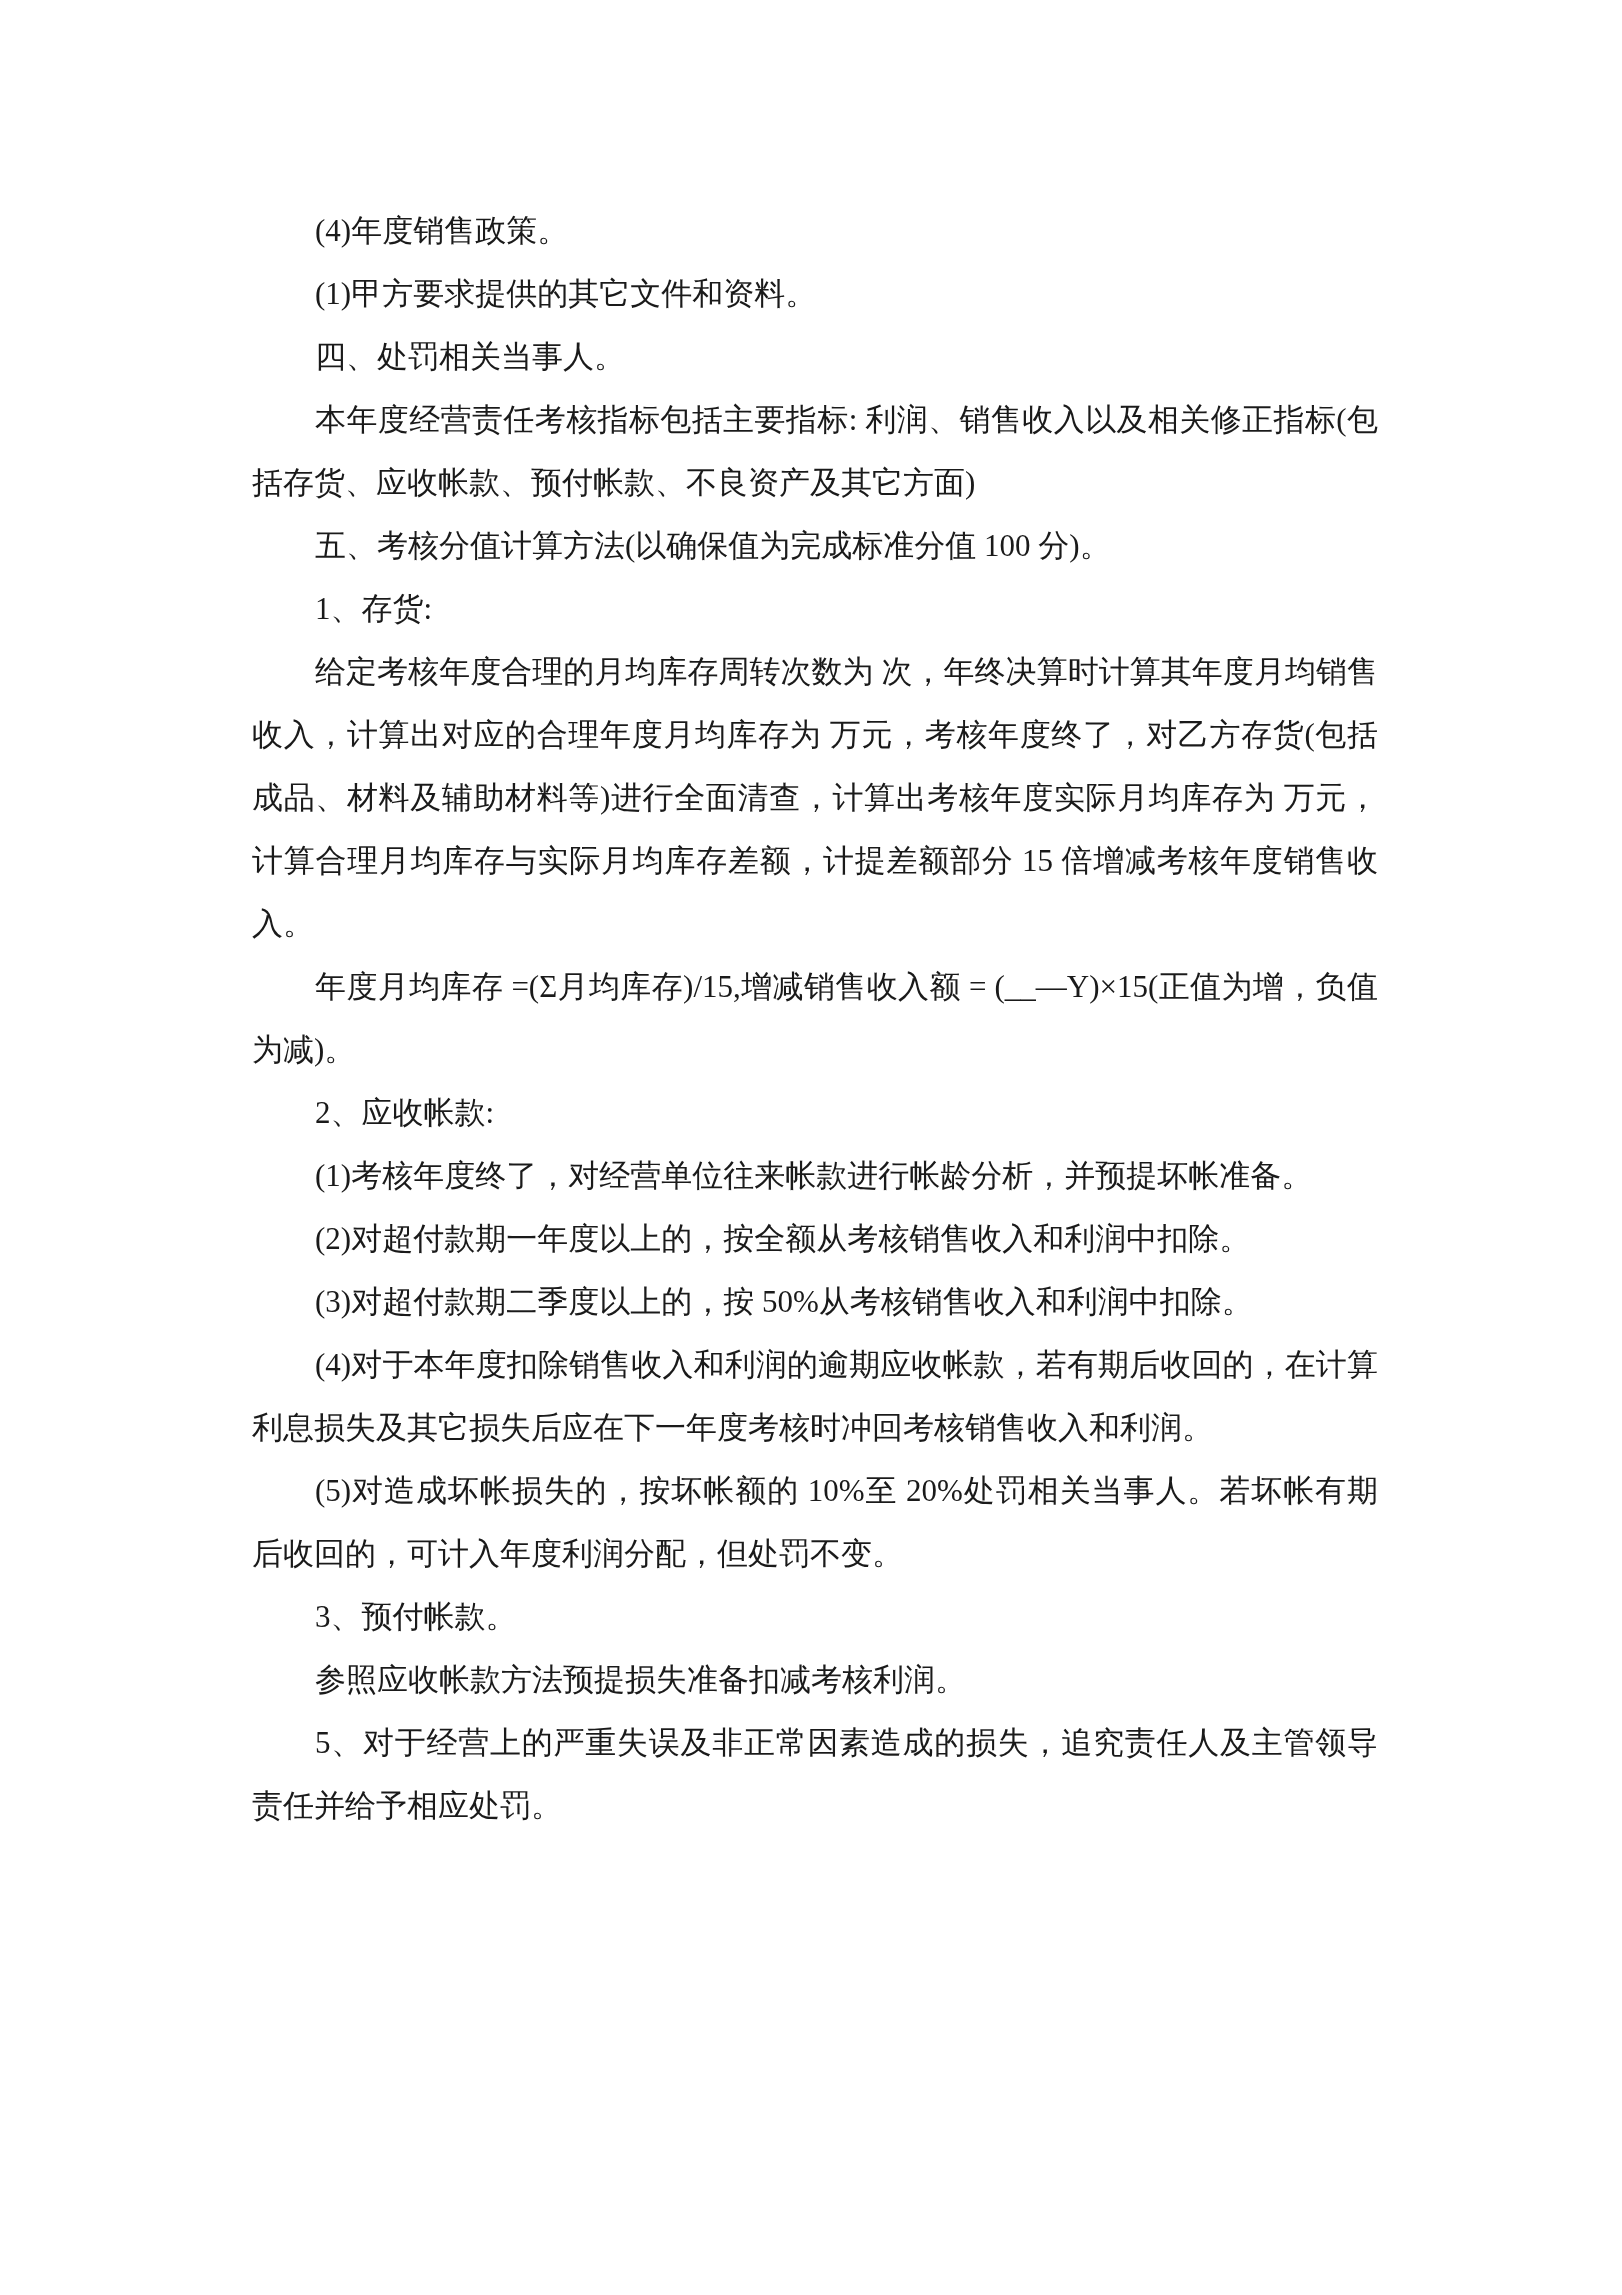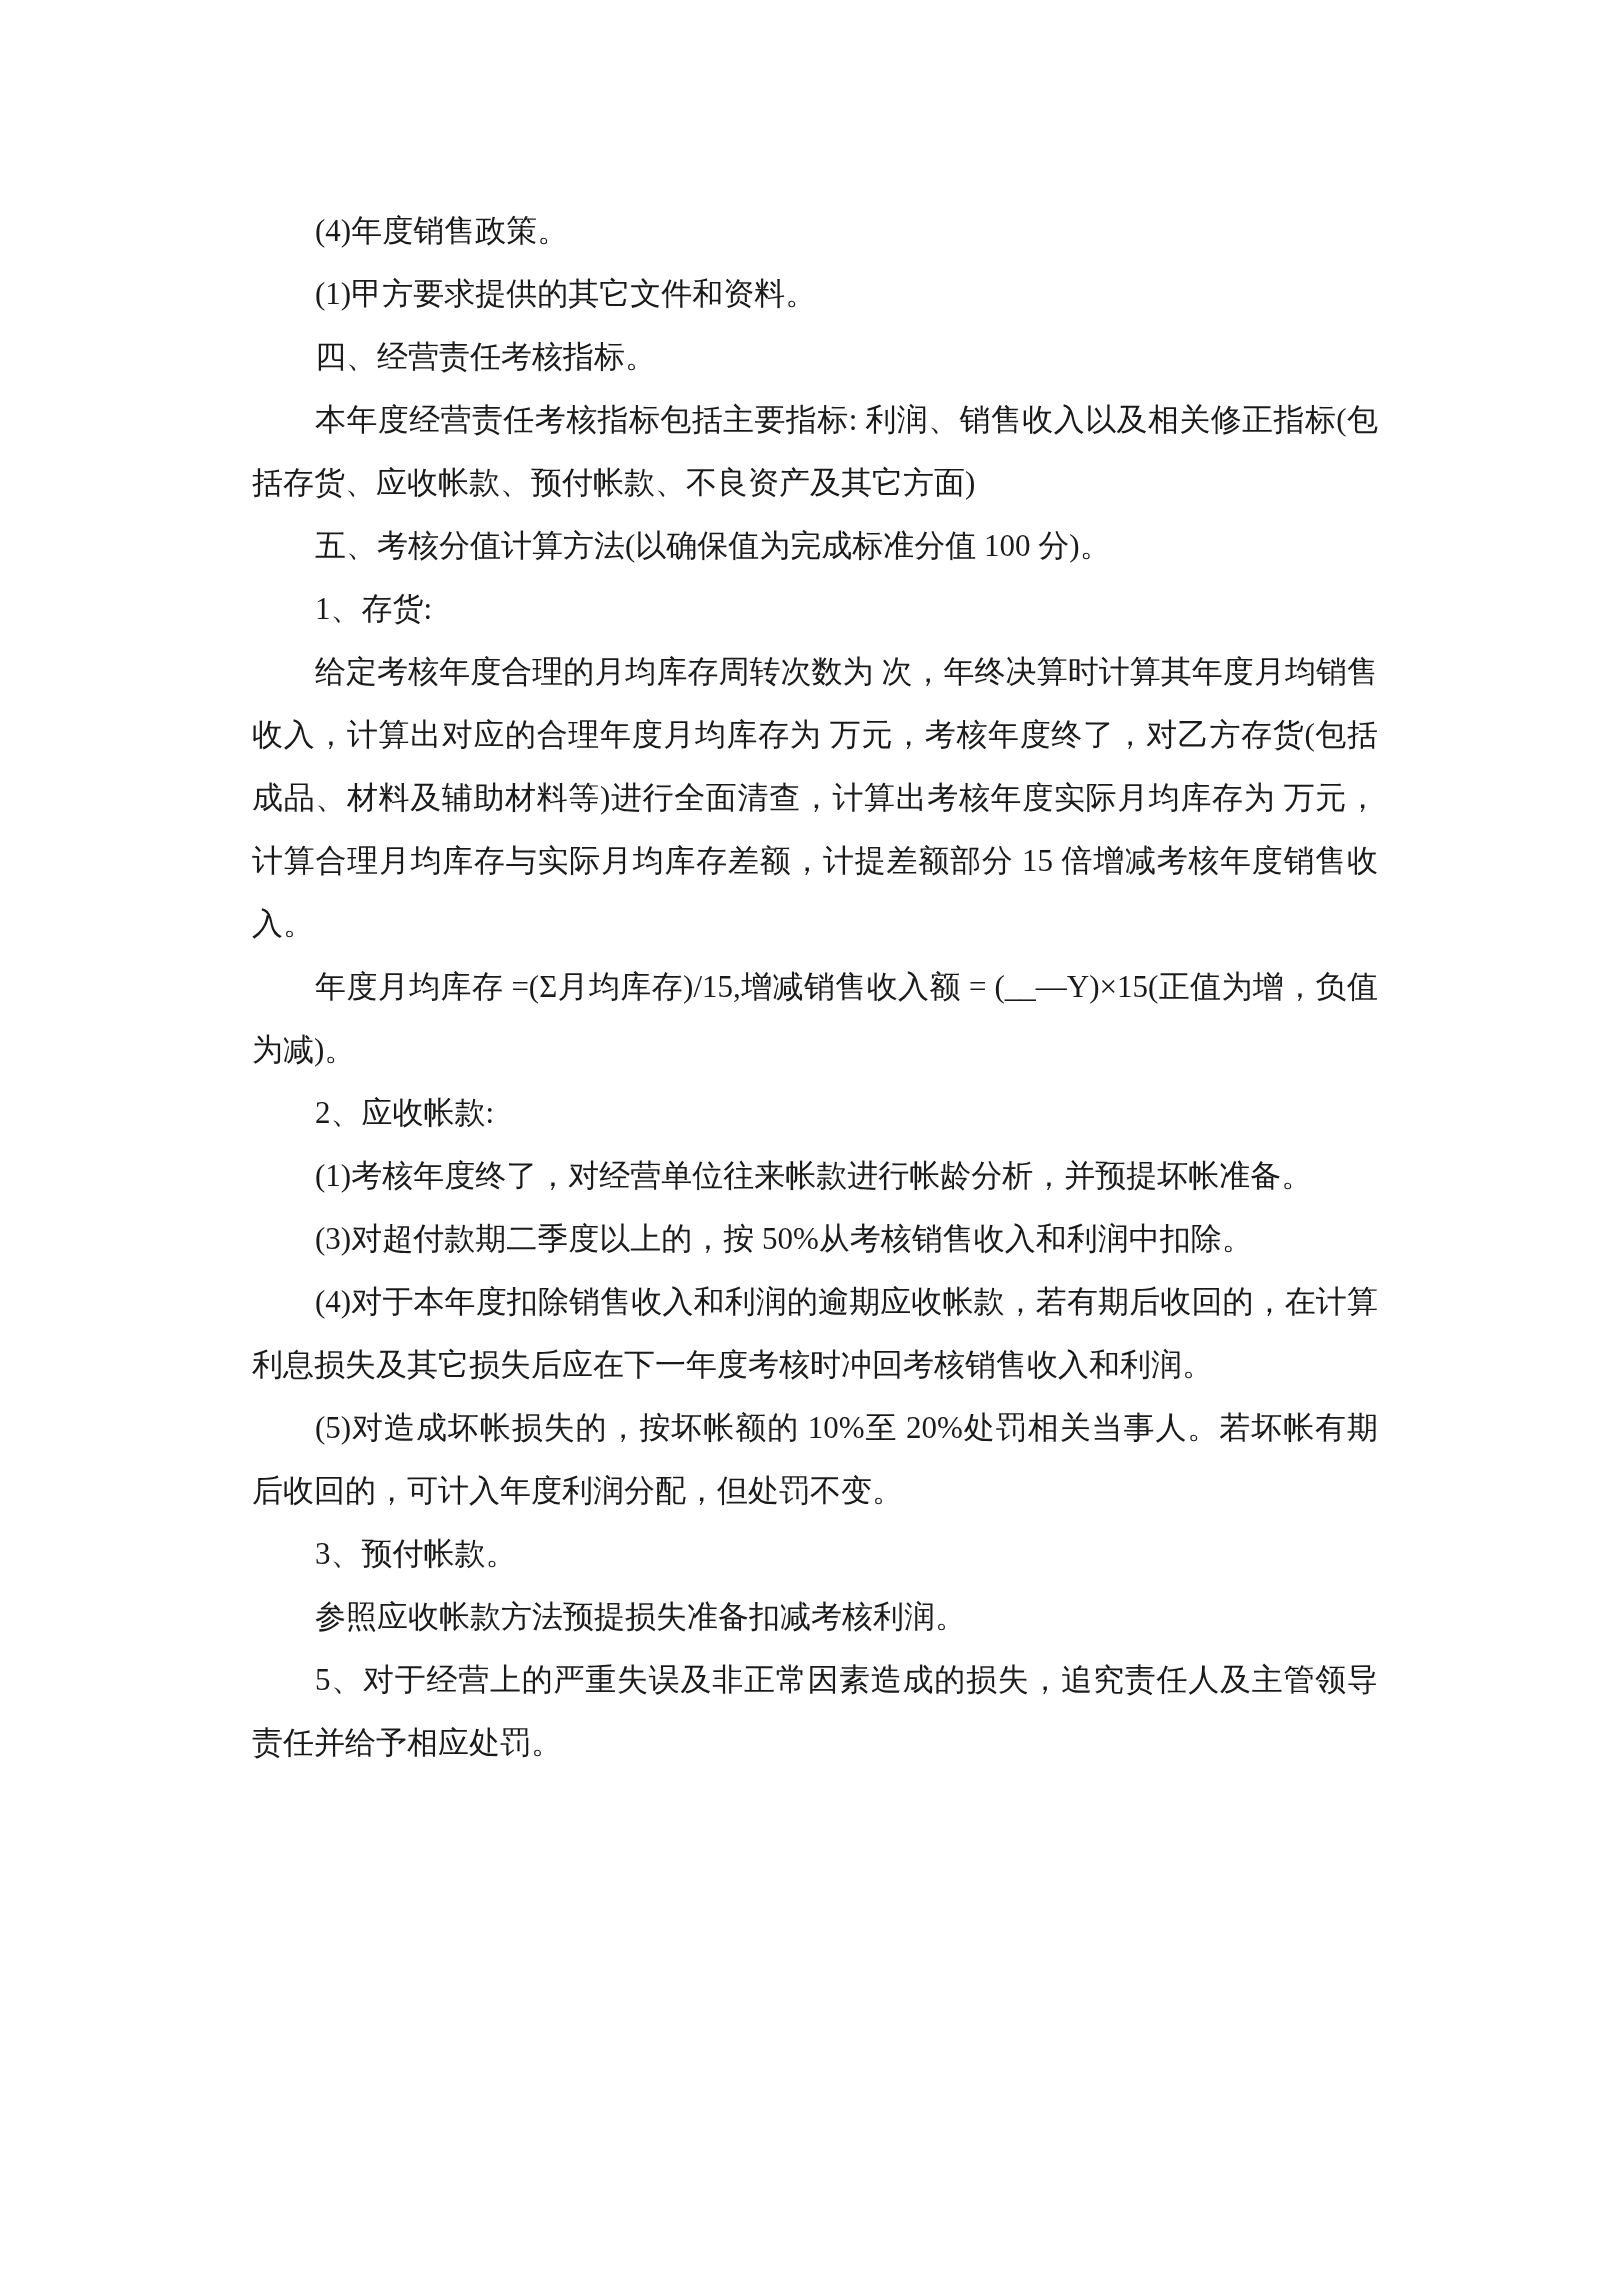--- a/index.html
+++ b/index.html
@@ -40,28 +40,29 @@
     word-break: break-all;
   }
 </style>
 </head>
 <body style="background: rgb(255, 255, 255);">
 
 <div class="page">
   <div class="content" id="doc-content" style="color: rgb(26, 26, 26);">
       <p class="para">(4)年度销售政策。</p>
       <p class="para">(1)甲方要求提供的其它文件和资料。</p>
-      <p class="para">四、经营责任考核指标。</p>
+      <p class="para">四、处罚相关当事人。</p>
       <p class="para">本年度经营责任考核指标包括主要指标: 利润、销售收入以及相关修正指标(包括存货、应收帐款、预付帐款、不良资产及其它方面)</p>
       <p class="para">五、考核分值计算方法(以确保值为完成标准分值 100 分)。</p>
       <p class="para">1、存货:</p>
       <p class="para">给定考核年度合理的月均库存周转次数为 次，年终决算时计算其年度月均销售收入，计算出对应的合理年度月均库存为 万元，考核年度终了，对乙方存货(包括成品、材料及辅助材料等)进行全面清查，计算出考核年度实际月均库存为 万元，计算合理月均库存与实际月均库存差额，计提差额部分 15 倍增减考核年度销售收入。</p>
       <p class="para">年度月均库存 =(Σ月均库存)/15,增减销售收入额 = (__—Y)×15(正值为增，负值为减)。</p>
       <p class="para">2、应收帐款:</p>
       <p class="para">(1)考核年度终了，对经营单位往来帐款进行帐龄分析，并预提坏帐准备。</p>
+      <p class="para">(2)对超付款期一年度以上的，按全额从考核销售收入和利润中扣除。</p>
       <p class="para">(3)对超付款期二季度以上的，按 50%从考核销售收入和利润中扣除。</p>
       <p class="para">(4)对于本年度扣除销售收入和利润的逾期应收帐款，若有期后收回的，在计算利息损失及其它损失后应在下一年度考核时冲回考核销售收入和利润。</p>
       <p class="para">(5)对造成坏帐损失的，按坏帐额的 10%至 20%处罚相关当事人。若坏帐有期后收回的，可计入年度利润分配，但处罚不变。</p>
       <p class="para">3、预付帐款。</p>
       <p class="para">参照应收帐款方法预提损失准备扣减考核利润。</p>
       <p class="para">5、对于经营上的严重失误及非正常因素造成的损失，追究责任人及主管领导责任并给予相应处罚。</p>
     </div>
 </div>
 
 

